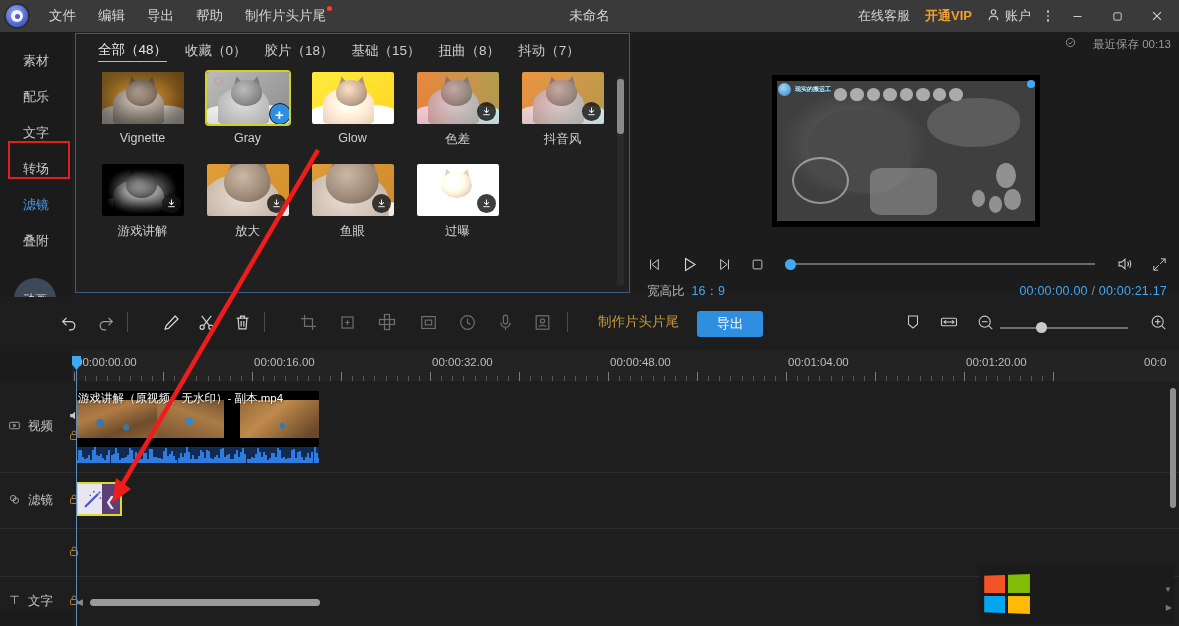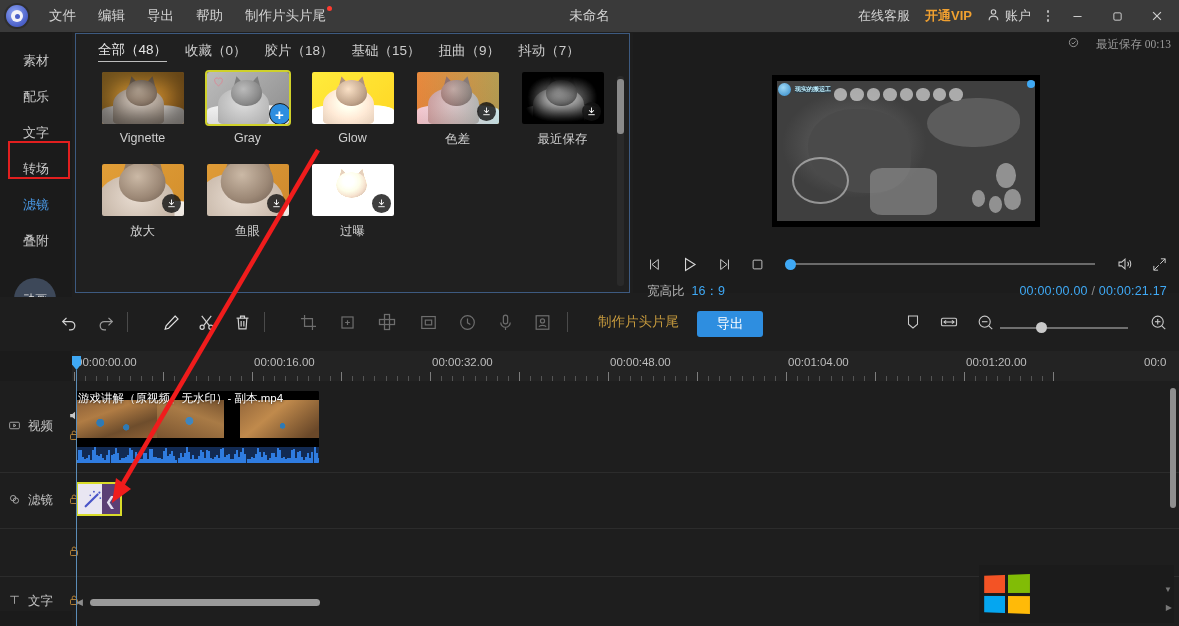--- a/index.html
+++ b/index.html
@@ -130,21 +130,21 @@
     background:linear-gradient(to bottom,#f6f1ec,#e3dbd3);
     border-radius:30% 30% 0 0;
   }
   
   #preview-area {
     position:absolute; left:633px; top:33px; width:546px; height:260px;
     background:#1c1c1c;
   }
   #savestate {
     position:absolute; right:8px; top:4px; font-size:11.5px; color:#9a9a9a;
-    display:flex; gap:17px;font-family:Liberation Serif, serif;
+    display:flex; gap:17px;
   }
   #video-stage {
     position:absolute; left:139px; top:42px; width:268px; height:152px;
     background:#000; overflow:hidden;
   }
   #game-frame {
     position:absolute; left:5px; top:6px; right:5px; bottom:6px;
     background:
       radial-gradient(ellipse 40% 55% at 30% 45%, #6b6b6b 0%, #3f3f3f 70%),
       radial-gradient(ellipse 45% 40% at 72% 30%, #5c5c5c 0%, #3a3a3a 75%),
@@ -350,21 +350,21 @@
   </div>
 </div>
 <div id="side-highlight"></div>
 
 <div id="filter-panel">
   <div id="filter-tabs">
     <div class="ftab active">全部（48）</div>
     <div class="ftab">收藏（0）</div>
     <div class="ftab">胶片（18）</div>
     <div class="ftab">基础（15）</div>
-    <div class="ftab">扭曲（9）</div>
+    <div class="ftab">扭曲（8）</div>
     <div class="ftab">抖动（7）</div>
   </div>
 
   <div id="filter-grid">
 
     <div class="fcell">
       <div class="fthumb">
         <div class="cat">
           <div class="bg" style="background:linear-gradient(135deg,#e8a93a,#c8832a);"></div>
           <div class="pillow"></div>
@@ -426,40 +426,60 @@
         <span class="dlbadge">
           <svg viewBox="0 0 24 24">
               <path d="M11 3h2v9l3.5-3.5 1.4 1.4L12 16 6.1 9.9l1.4-1.4L11 12z"></path>
               <rect x="5" y="18" width="14" height="2"></rect>
             </svg>
         </span>
       </div>
       <div class="flabel">色差</div>
     </div>
 
+    <div class="fcell">
+      <div class="fthumb">
+        <div class="cat">
+          <div class="bg" style="background:linear-gradient(135deg,#e8ae3c,#cf8b2a);"></div>
+          <div class="pillow"></div>
+            <div class="ear1"></div>
+            <div class="ear2"></div>
+          <div class="body"></div>
+            <div class="head"></div>
+          <div style="position:absolute;inset:0;background:linear-gradient(120deg,rgba(255,40,90,.2),rgba(30,220,255,.16));"></div>
+        </div>
+        <span class="dlbadge">
+          <svg viewBox="0 0 24 24">
+              <path d="M11 3h2v9l3.5-3.5 1.4 1.4L12 16 6.1 9.9l1.4-1.4L11 12z"></path>
+              <rect x="5" y="18" width="14" height="2"></rect>
+            </svg>
+        </span>
+      </div>
+      <div class="flabel">抖音风</div>
+    </div>
 
     <div class="fcell">
       <div class="fthumb">
         <div class="cat" style="filter:grayscale(1) contrast(1.25);">
           <div class="bg" style="background:linear-gradient(135deg,#9a9a9a,#6a6a6a);"></div>
           <div class="pillow"></div>
             <div class="ear1"></div>
             <div class="ear2"></div>
           <div class="body"></div>
             <div class="head"></div>
           <div style="position:absolute;inset:0;box-shadow:inset 0 0 20px 13px #000;"></div>
         </div>
         <span class="dlbadge">
           <svg viewBox="0 0 24 24">
               <path d="M11 3h2v9l3.5-3.5 1.4 1.4L12 16 6.1 9.9l1.4-1.4L11 12z"></path>
               <rect x="5" y="18" width="14" height="2"></rect>
             </svg>
         </span>
       </div>
-      <div class="flabel">最近保存</div>
+      <div class="flabel">游戏讲解</div>
     </div>
 
     <div class="fcell">
       <div class="fthumb">
         <div class="cat" style="transform:scale(1.5);">
           <div class="bg" style="background:linear-gradient(135deg,#e5a23a,#cf8b2a);"></div>
           <div class="pillow"></div>
             <div class="ear1"></div>
             <div class="ear2"></div>
           <div class="body"></div>

